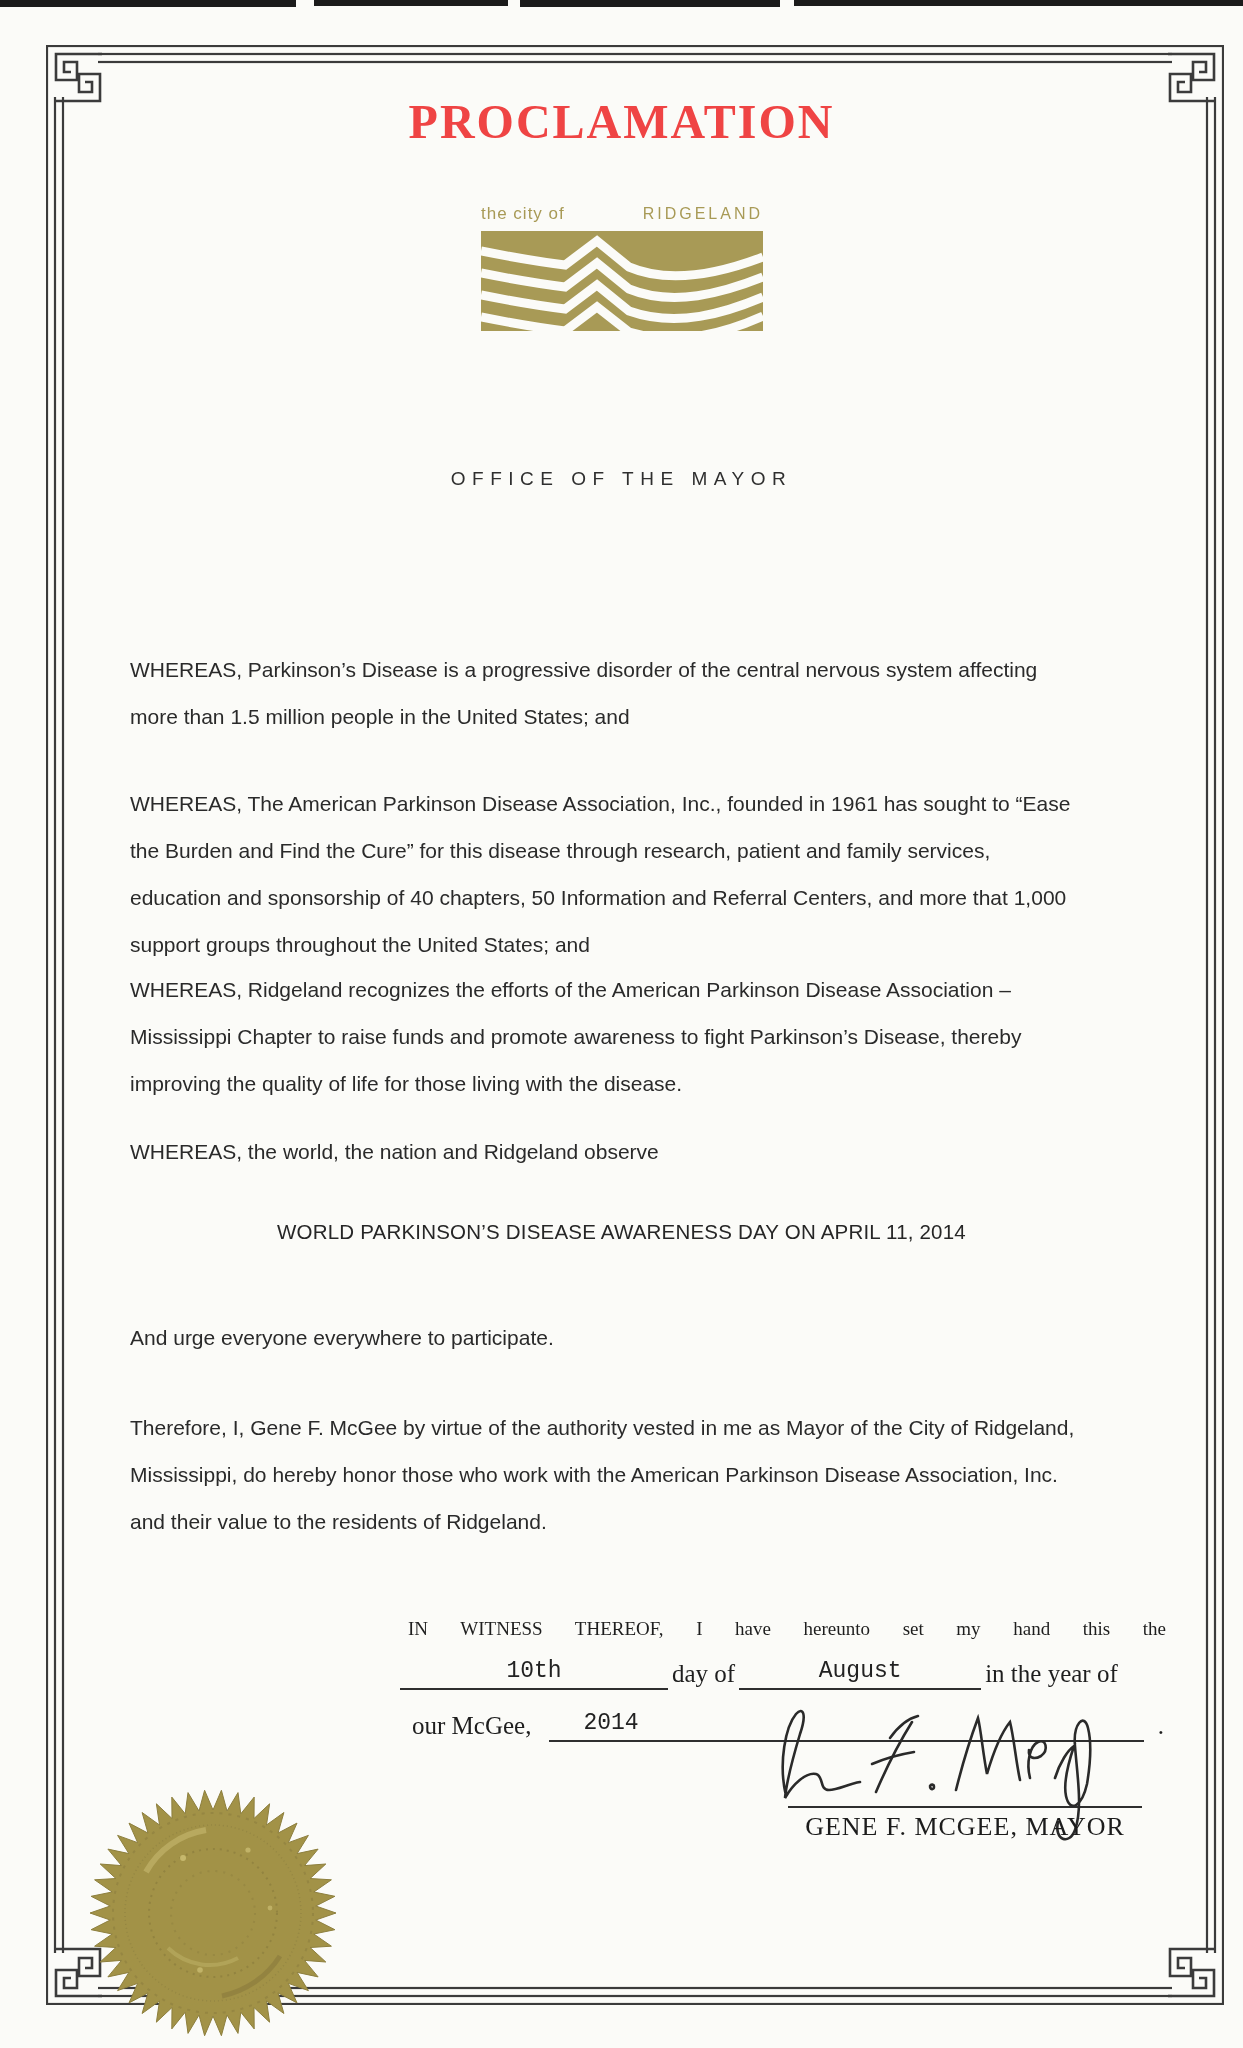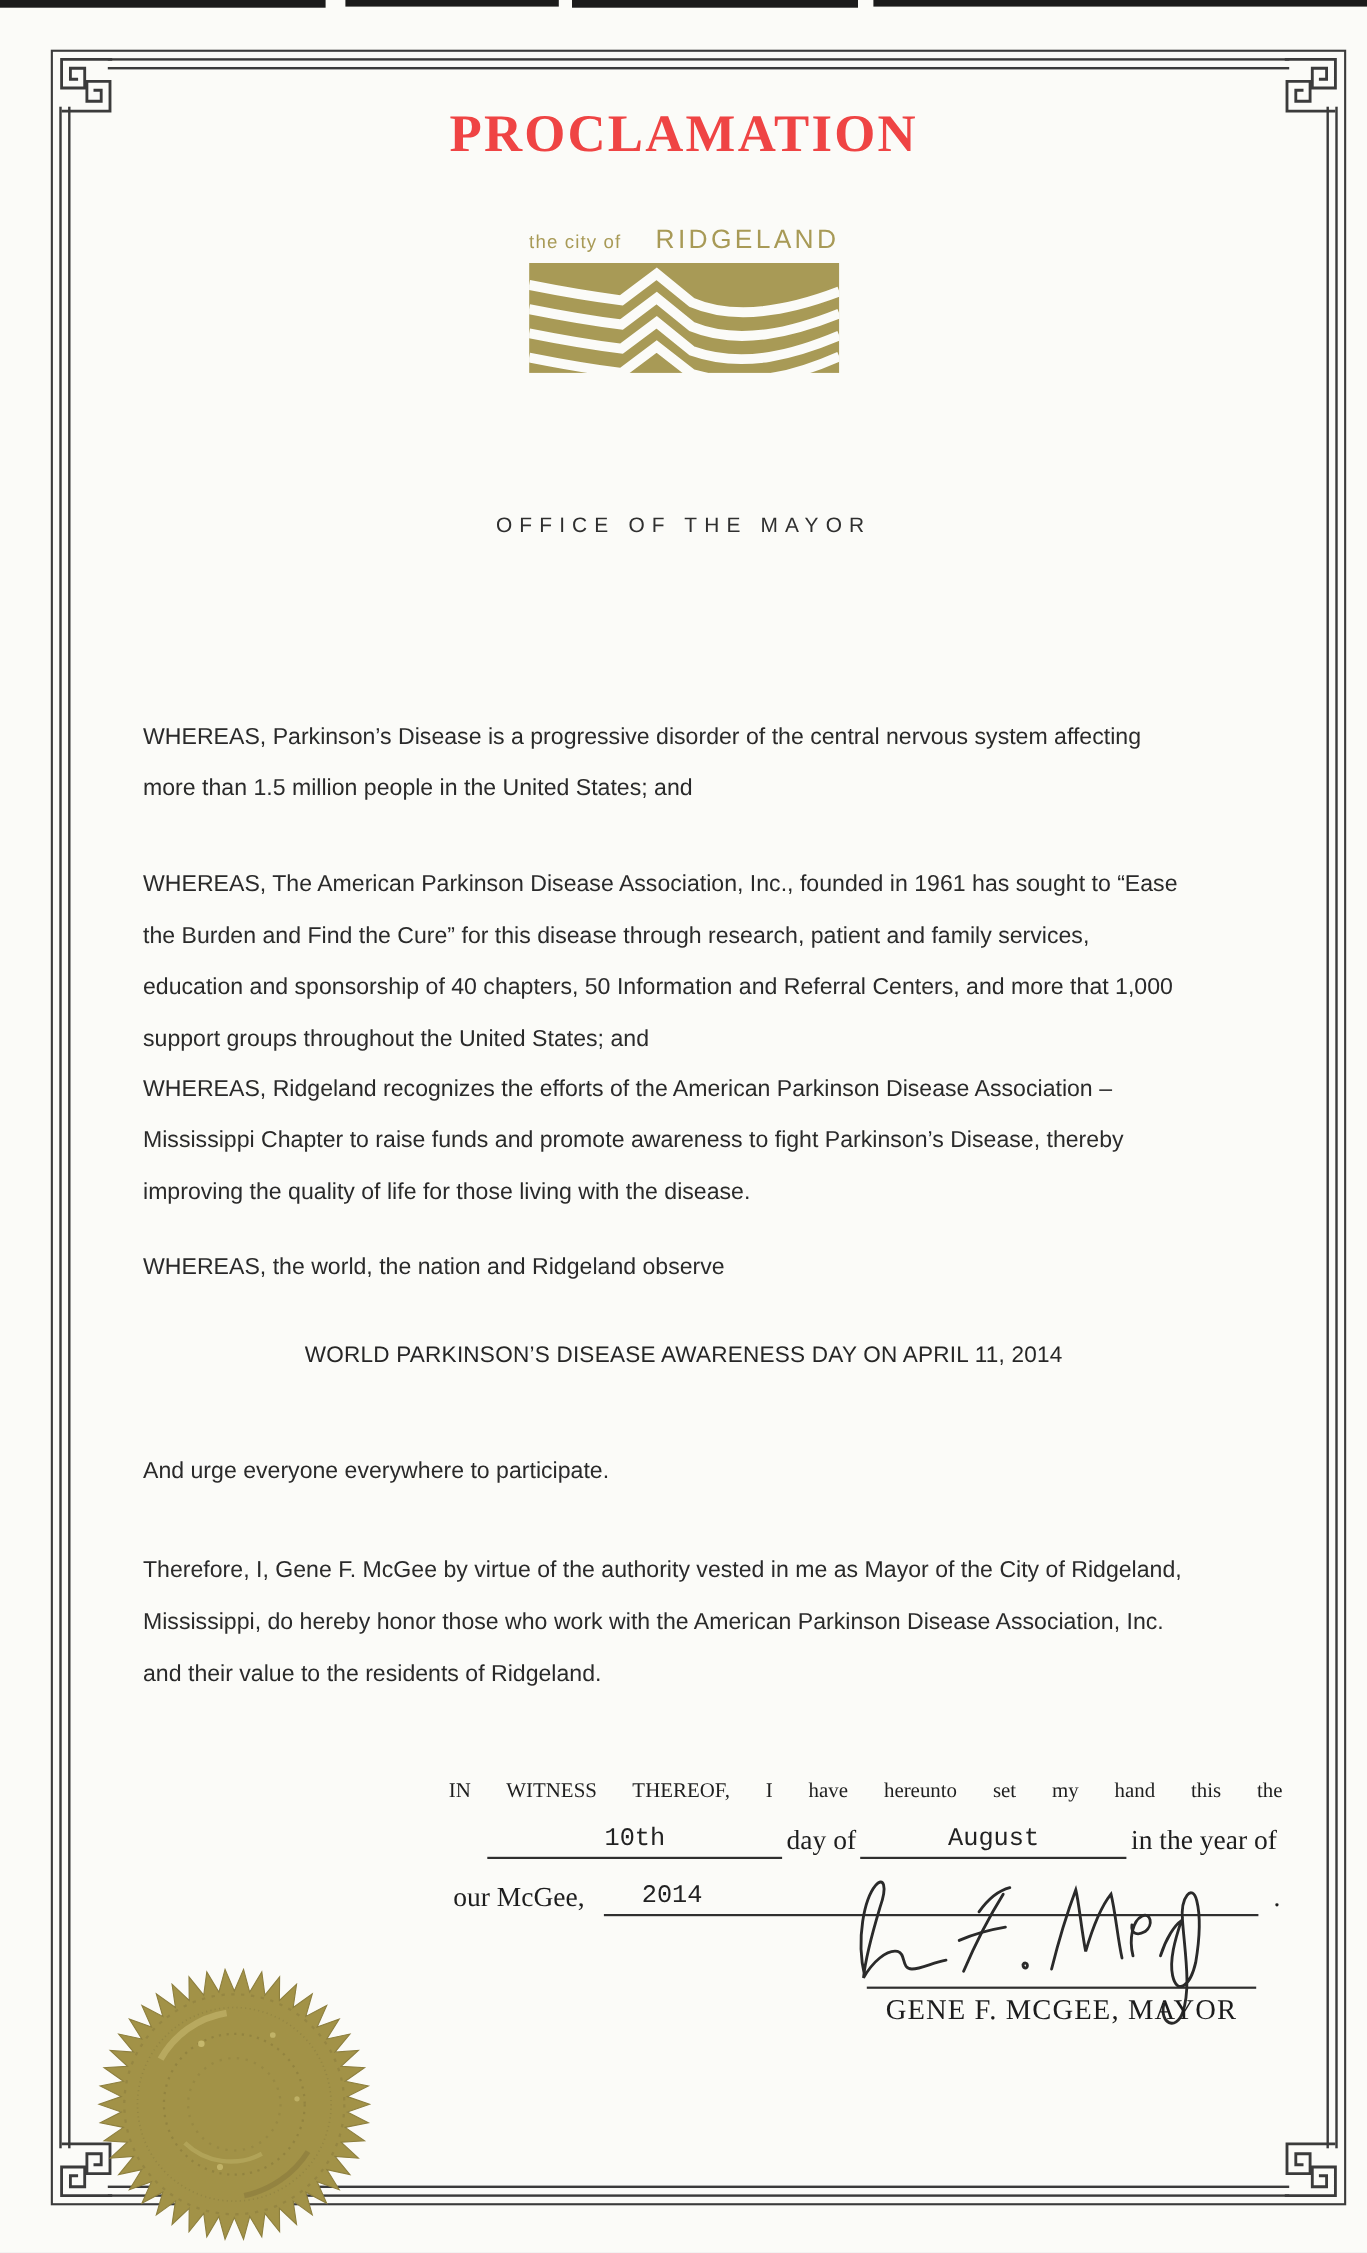--- a/index.html
+++ b/index.html
@@ -29,21 +29,21 @@
   .title-row{position:absolute;left:0;right:0;top:94px;text-align:center;}
   .doc-title{
     font-family:"Liberation Serif",serif;font-weight:bold;
     font-size:48px;letter-spacing:2px;color:#ef4444;margin:0;display:inline-block;
   }
 
   
   .logo-block{position:absolute;left:481px;top:204px;width:282px;}
   .logo-textrow{display:flex;align-items:baseline;justify-content:space-between;width:282px;}
   .logo-prefix{font-size:17px;color:var(--gold,#a89a56);letter-spacing:1px;}
-  .logo-name{font-size:24px;color:var(--gold,#a89a56);letter-spacing:3px;}
+  .logo-name{font-size:16px;color:var(--gold,#a89a56);letter-spacing:3px;}
   .logo-waves{display:block;margin-top:7px;}
 
   .office-row{position:absolute;left:0;right:0;top:468px;text-align:center;}
   .office-text{font-size:19px;letter-spacing:6.5px;color:#2f2f2f;}
 
   
   .para{
     position:absolute;left:130px;width:948px;
     font-size:21px;line-height:47px;color:#2a2a2a;margin:0;text-align:left;
   }
@@ -52,22 +52,22 @@
   .proclaim-row{position:absolute;left:0;right:0;top:1220px;text-align:center;}
   .proclaim-text{font-size:20.5px;color:#262626;letter-spacing:0.2px;}
 
   
   .serif{font-family:"Liberation Serif",serif;color:#1e1e1e;}
   .witness-l1{
     position:absolute;left:408px;width:758px;top:1618px;
     font-size:19px;text-align:justify;text-align-last:justify;
   }
   .witness-l2{
-    position:absolute;left:424px;width:760px;top:1652px;height:38px;
-    display:flex;align-items:flex-end;justify-content:center;font-size:25px;
+    position:absolute;left:400px;width:760px;top:1652px;height:38px;
+    display:flex;align-items:flex-end;justify-content:flex-start;font-size:25px;
   }
   .witness-l3{
     position:absolute;left:408px;width:760px;top:1704px;height:38px;
     display:flex;align-items:flex-end;font-size:25px;
   }
   .blank{border-bottom:2px solid #2f2f2f;text-align:center;}
   .blank .fill-value{
     font-family:"Liberation Mono","DejaVu Sans Mono",monospace;
     font-size:23px;color:#222;display:inline-block;padding-bottom:4px;
   }

